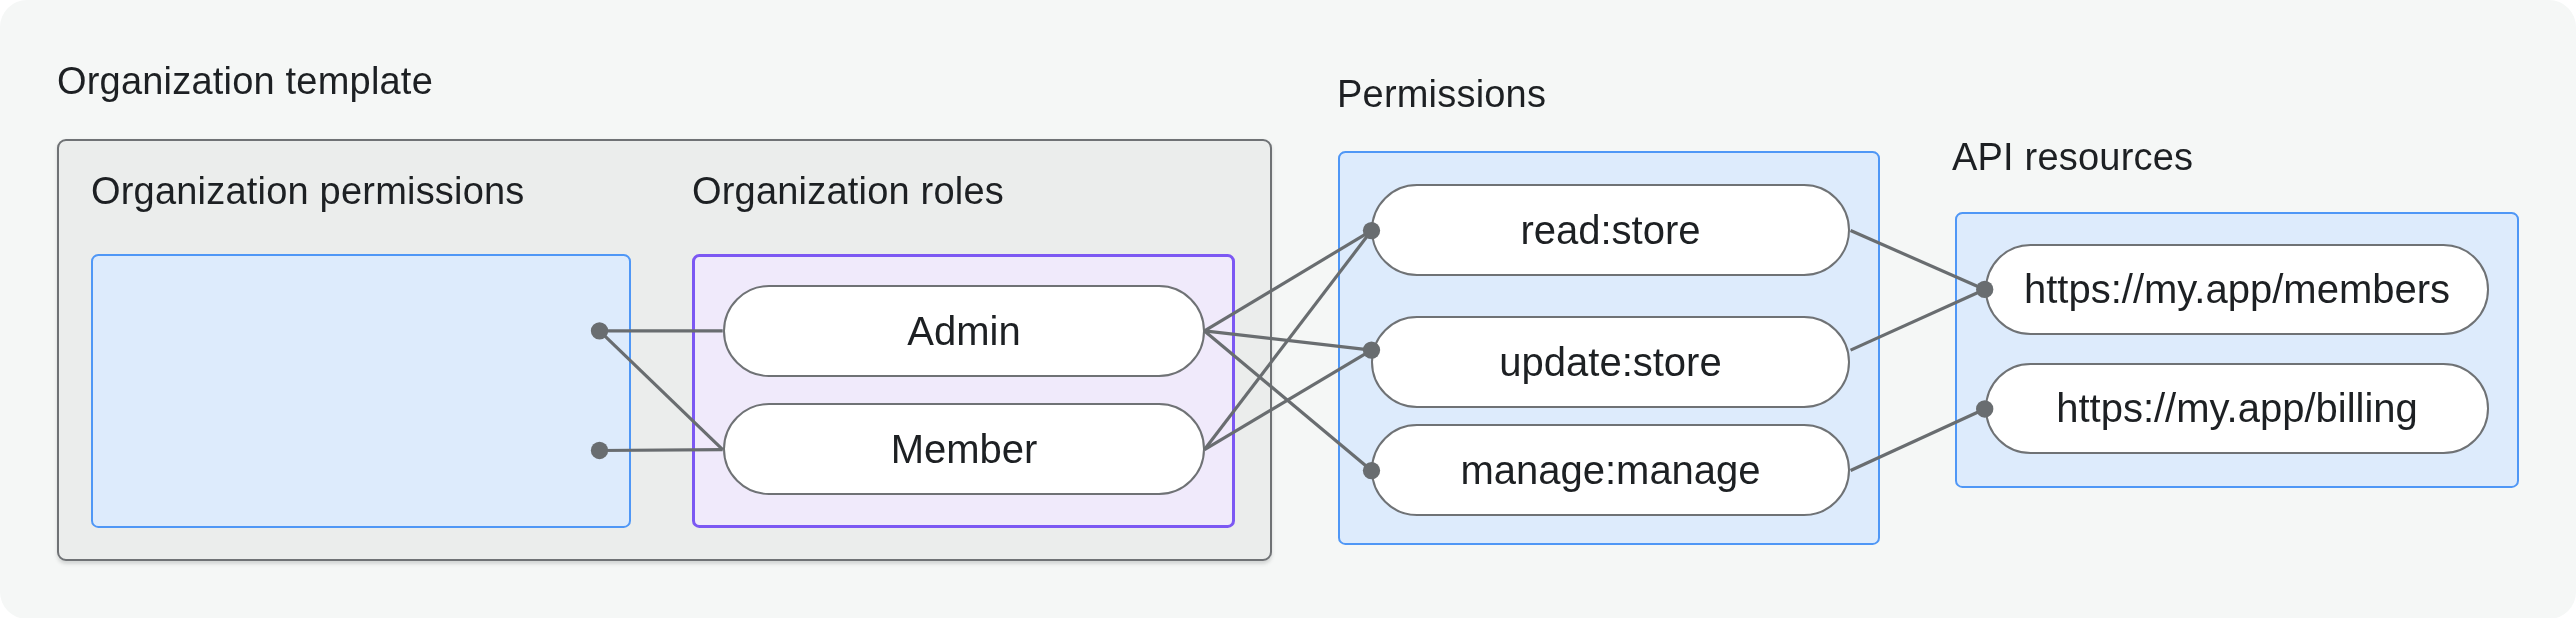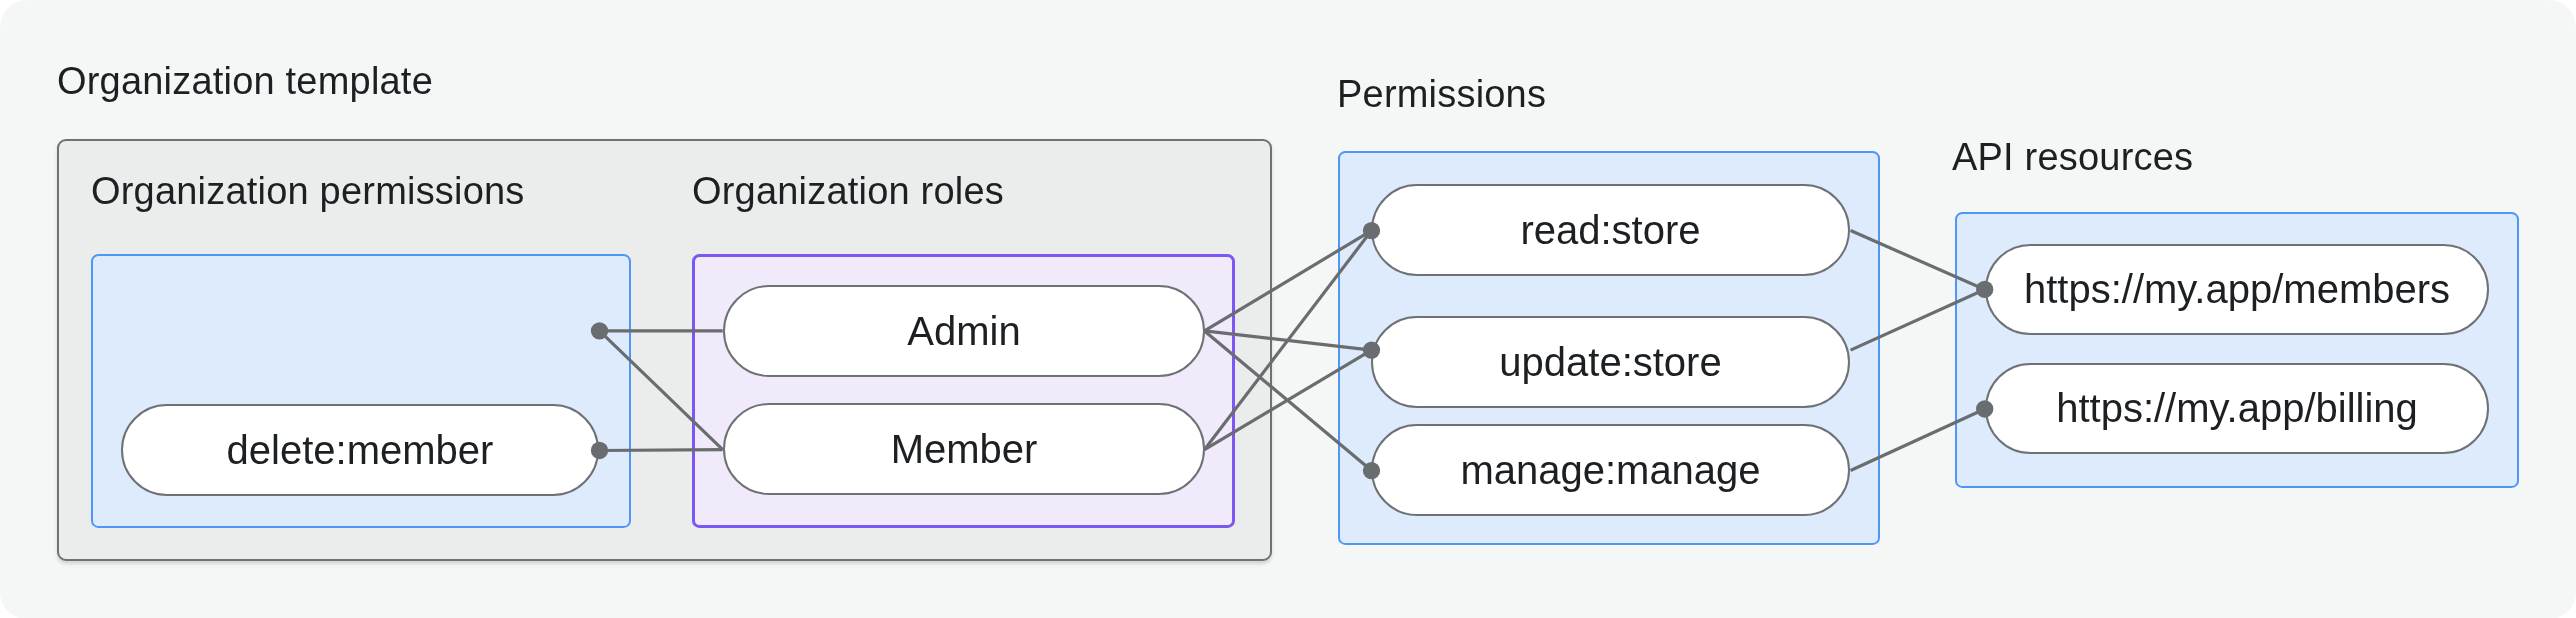--- a/index.html
+++ b/index.html
@@ -104,21 +104,20 @@
 
   <div class="section-label" id="label-permissions">Permissions</div>
 
   <div class="group-box blue-box" id="permissions-box"></div>
 
   <div class="section-label" id="label-api-resources">API resources</div>
 
   <div class="group-box blue-box" id="api-resources-box"></div>
 
 
-  <div class="pill" id="node-delete">delete:member</div>
 
   <div class="pill" id="node-admin">Admin</div>
 
   <div class="pill" id="node-member">Member</div>
 
   <div class="pill" id="node-read">read:store</div>
 
   <div class="pill" id="node-update">update:store</div>
 
   <div class="pill" id="node-manage">manage:manage</div>

